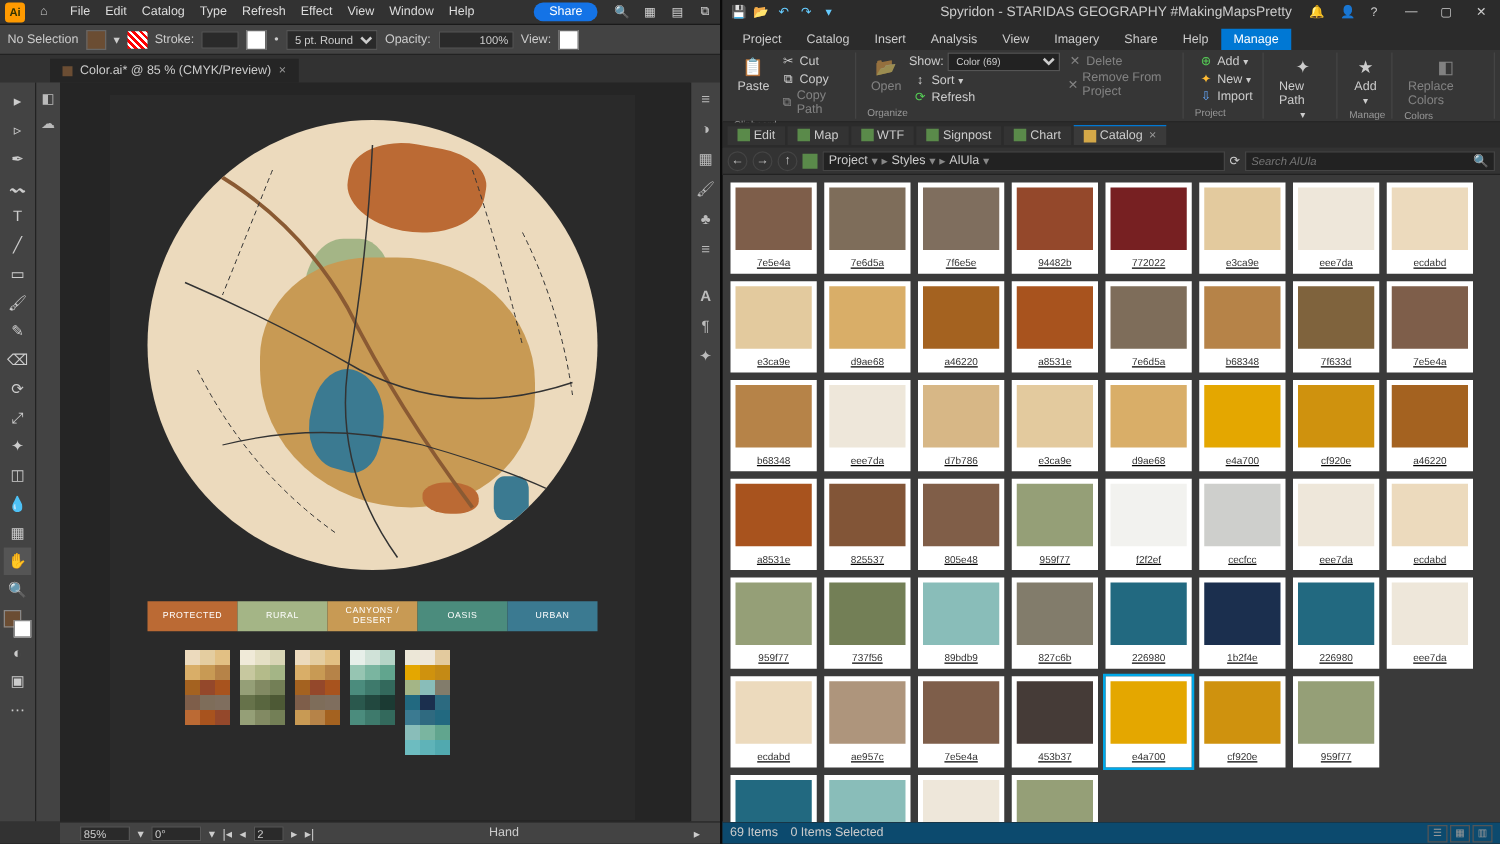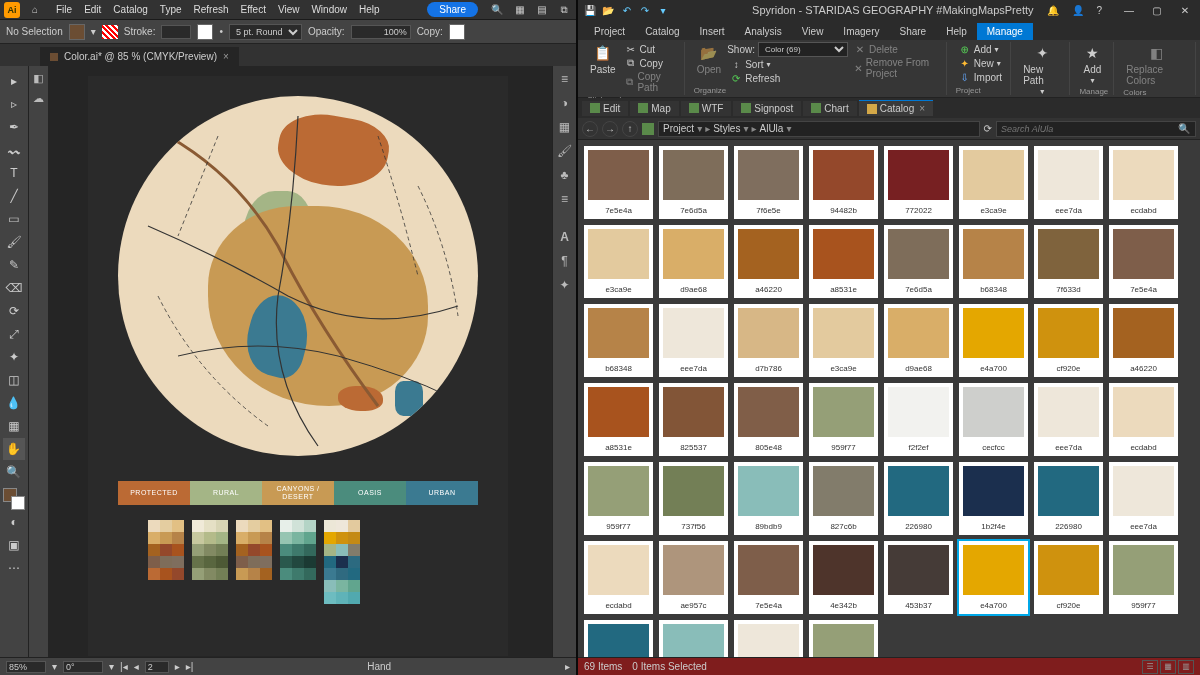--- a/index.html
+++ b/index.html
@@ -40,21 +40,21 @@
 .map-roads{position:absolute;inset:0;}
 .map-roads svg{width:100%;height:100%;}
 .legend-bar { position:absolute; left:30px; top:405px; width:360px; height:24px; display:flex;}
 .legend-bar .seg { flex:1; display:flex; align-items:center; justify-content:center; color:#fff; font-size:7px; letter-spacing:0.5px; text-align:center; line-height:1.1;}
 .palette-grid { position:absolute; left:60px; top:444px; width:320px; display:flex; gap:8px;}
 .palette-col { display:flex; flex-direction:column; gap:0px;}
 .palette-row { display:flex; gap:0px;}
 .palette-cell { width:12px; height:12px;}
 .ai-rpanel { width:24px; background:#434343; border-left:1px solid #222; display:flex; flex-direction:column; align-items:center; padding:4px 0; gap:6px;}
 .ai-rpanel .ic{ width:18px;height:18px;color:#bbb;display:flex;align-items:center;justify-content:center;cursor:pointer;font-size:12px;}
-.ai-status { height:18px; background:#434343; display:flex; align-items:center; padding:0 6px; gap:6px; font-size:9px; color:#ccc; border-top:1px solid #222;}
+.ai-status { height:18px; background:#434343; display:flex; align-items:center; padding:0 16px; gap:6px; font-size:9px; color:#ccc; border-top:1px solid #222;margin-left:48px;}
 .ai-status input{background:#2a2a2a;border:1px solid #555;color:#ccc;font-size:9px;padding:0 2px;width:40px;}
 
 .arc-panel { flex:1; height:675px; background:#2b2b2b; display:flex; flex-direction:column; border-left:2px solid #0a0a0a;}
 .arc-titlebar { height:20px; background:#2b2b2b; display:flex; align-items:center; padding:0 6px; gap:6px;}
 .arc-qat { display:flex; gap:4px; color:#6cf;}
 .arc-qat span{cursor:pointer;display:flex;width:14px;height:14px;align-items:center;justify-content:center;font-size:10px;}
 .arc-title { margin-left:auto; color:#ccc; font-size:11px;}
 .arc-winctrl { display:flex; gap:10px; margin-left:12px; color:#ccc;}
 .arc-winctrl span{cursor:pointer;font-size:10px;width:18px;text-align:center;}
 .arc-tabbar { height:20px; background:#2b2b2b; display:flex; align-items:flex-end; padding-left:6px;}
@@ -79,25 +79,25 @@
 .arc-vtab .vx{color:#999;margin-left:2px;cursor:pointer;}
 .arc-path-row { height:22px; background:#333; display:flex; align-items:center; padding:0 4px; gap:4px; border-bottom:1px solid #222;}
 .arc-path-row .nb{width:16px;height:16px;display:flex;align-items:center;justify-content:center;color:#ccc;cursor:pointer;font-size:10px;border:1px solid #444;border-radius:8px;}
 .arc-breadcrumb { flex:1; background:#222; border:1px solid #444; height:16px; display:flex; align-items:center; padding:0 4px; gap:3px; color:#ccc; font-size:9px;}
 .arc-breadcrumb .bc{cursor:pointer;}
 .arc-breadcrumb .sep{color:#888;}
 .arc-search { width:200px; background:#222; border:1px solid #444; height:16px; display:flex; align-items:center; padding:0 4px;}
 .arc-search input{background:transparent;border:none;color:#ccc;font-size:9px;flex:1;outline:none;font-style:italic;}
 .arc-grid { flex:1; background:#3a3a3a; overflow-y:auto; padding:6px;}
 .swatch-row { display:flex; gap:6px; margin-bottom:6px;}
-.swatch-item { width:69px; background:#fff; display:flex; flex-direction:column; cursor:pointer;}
+.swatch-item { width:69px; background:#fff; display:flex; flex-direction:column; cursor:pointer;text-decoration:underline;}
 .swatch-item.selected { outline:2px solid #00a8e8;}
 .swatch-color { height:50px; margin:4px;}
 .swatch-label { text-align:center; font-size:8px; color:#333; padding:2px 0 4px 0;}
-.arc-statusbar { height:18px; background:#7f1d1d; display:flex; align-items:center; padding:0 6px; gap:10px;font-size:9px;color:#ccc;border-top:1px solid #222;}
+.arc-statusbar { height:18px; background:#0c4a6e; display:flex; align-items:center; padding:0 6px; gap:10px;font-size:9px;color:#ccc;border-top:1px solid #222;}
 .arc-statusbar .viewbtns{margin-left:auto;display:flex;gap:2px;}
 .arc-statusbar .vb{width:16px;height:14px;border:1px solid #555;display:flex;align-items:center;justify-content:center;cursor:pointer;color:#999;font-size:8px;}
 </style>
 </head>
 <body>
 
 <div class="ai-panel">
   <div class="ai-menubar">
     <div class="ai-logo">Ai</div>
     <div class="ai-home">⌂</div>
@@ -125,21 +125,21 @@
     <div class="sw brown"></div>
     <span>▾</span>
     <div style="width:16px;height:14px;background:repeating-linear-gradient(45deg,#ff0000 0 2px,#fff 2px 4px);"></div>
     <span>Stroke:</span>
     <input value="" style="width: 30px;">
     <div class="sw"></div>
     <span>•</span>
     <select><option>5 pt. Round</option></select>
     <span>Opacity:</span>
     <input style="width: 60px; padding-left: 32px;" value="100%">
-    <span>Copy:</span>
+    <span>View:</span>
     <div class="sw"></div>
   </div>
   <div class="ai-tab-row">
     <div class="ai-doc-tab">
       <span style="width:8px;height:8px;background:#6b4d33;display:inline-block;"></span>
       <span>Color.ai* @ 85 % (CMYK/Preview)</span>
       <span class="x">×</span>
     </div>
   </div>
   <div class="ai-body">
@@ -725,24 +725,20 @@
         </div>
         <div class="swatch-item">
           <div class="swatch-color" style="background: rgb(174, 149, 124);"></div>
           <div class="swatch-label">ae957c</div>
         </div>
         <div class="swatch-item">
           <div class="swatch-color" style="background: rgb(126, 94, 74);"></div>
           <div class="swatch-label">7e5e4a</div>
         </div>
         <div class="swatch-item">
-          <div class="swatch-color" style="background: rgb(78, 52, 43);"></div>
-          <div class="swatch-label">4e342b</div>
-        </div>
-        <div class="swatch-item">
           <div class="swatch-color" style="background: rgb(69, 59, 55);"></div>
           <div class="swatch-label">453b37</div>
         </div>
         <div class="swatch-item selected">
           <div class="swatch-color" style="background: rgb(228, 167, 0);"></div>
           <div class="swatch-label">e4a700</div>
         </div>
         <div class="swatch-item">
           <div class="swatch-color" style="background: rgb(207, 146, 14);"></div>
           <div class="swatch-label">cf920e</div>

